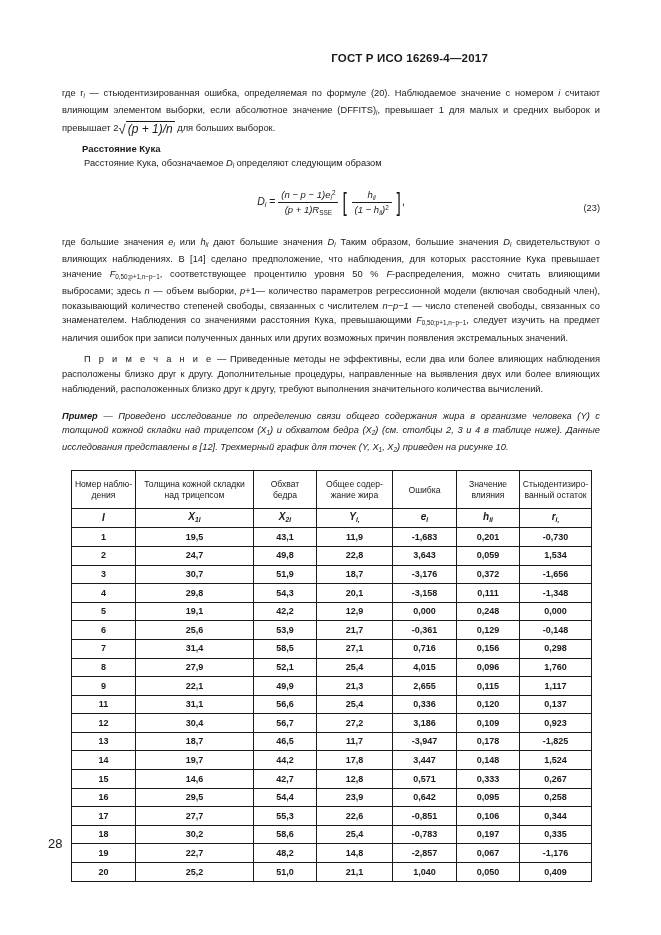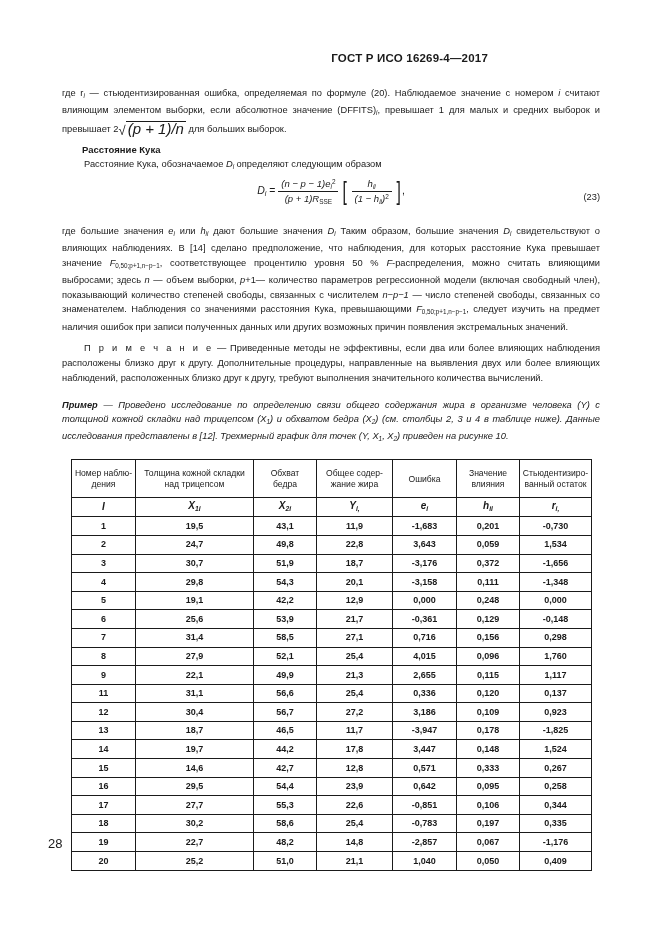--- a/index.html
+++ b/index.html
@@ -59,21 +59,21 @@
   .sub-line {
     margin: 0 0 0 22px;
     font-size: 9.3px;
     line-height: 14.6px;
   }
   i, em { font-style: italic; }
 
   
   .formula-row {
     position: relative;
-    margin: 4px 0 6px 0;
+    margin: 16px 0 6px 0;
     height: 40px;
   }
   .formula-center {
     position: absolute;
     left: 0; right: 0;
     top: 0;
     text-align: center;
     font-size: 10.5px;
   }
   .eqnum {
@@ -129,21 +129,21 @@
   .sqrt-sym {
     display: inline-block;
     font-size: 13px;
     vertical-align: -0.1em;
     font-style: normal;
   }
   .sqrt-body {
     display: inline-block;
     border-top: 1px solid #1a1a1a;
     padding: 0 2px;
-    font-size: 15px;
+    font-size: 12px;
     font-style: italic;
   }
   .spaced {
     letter-spacing: 2.2px;
   }
 
   
   .example {
     margin: 13px 0 0 0;
     font-size: 9.3px;

